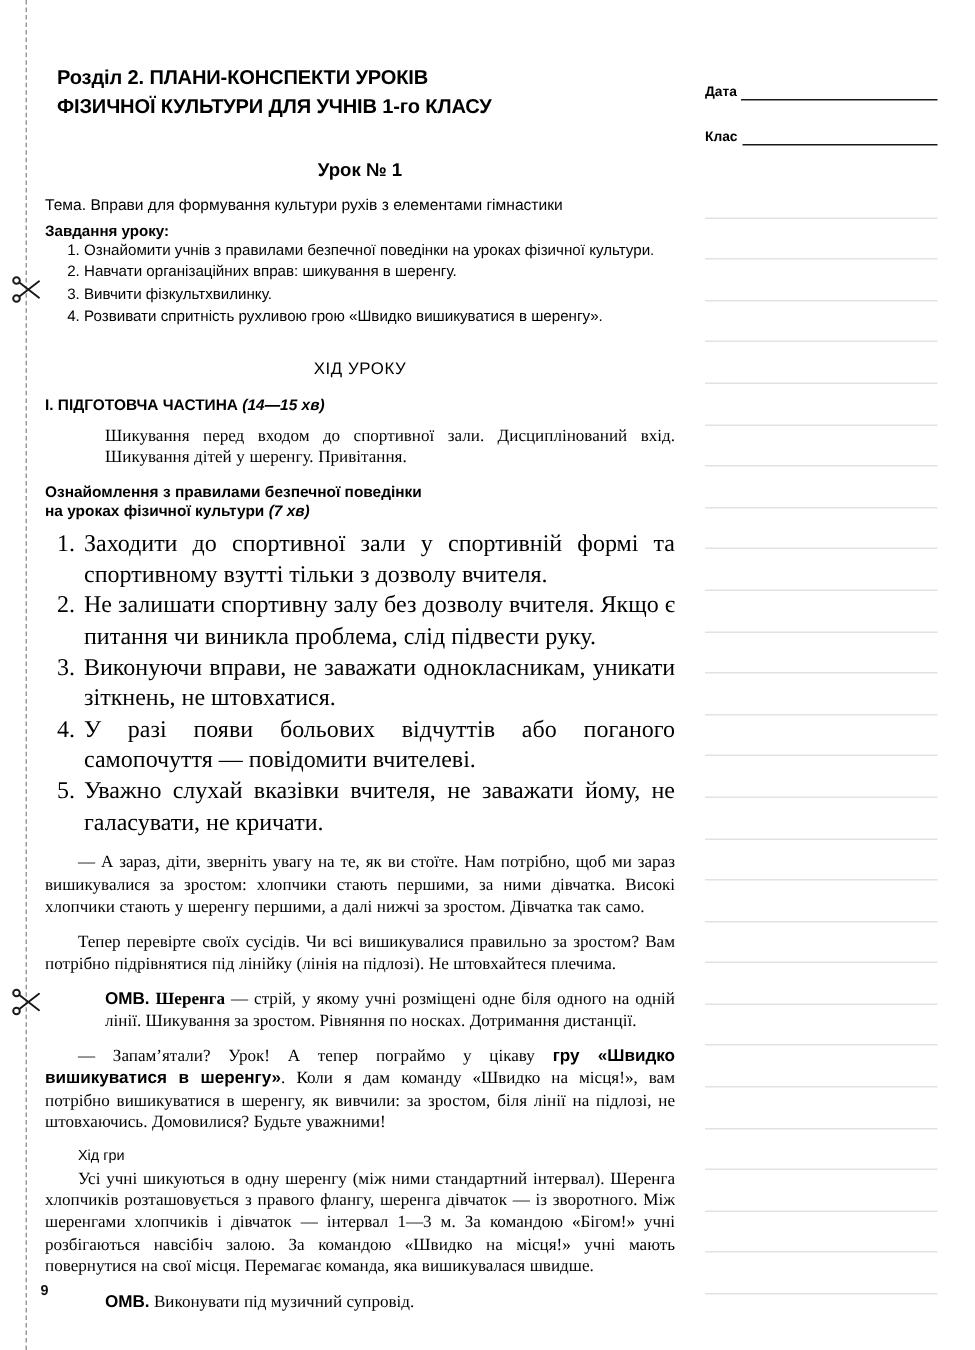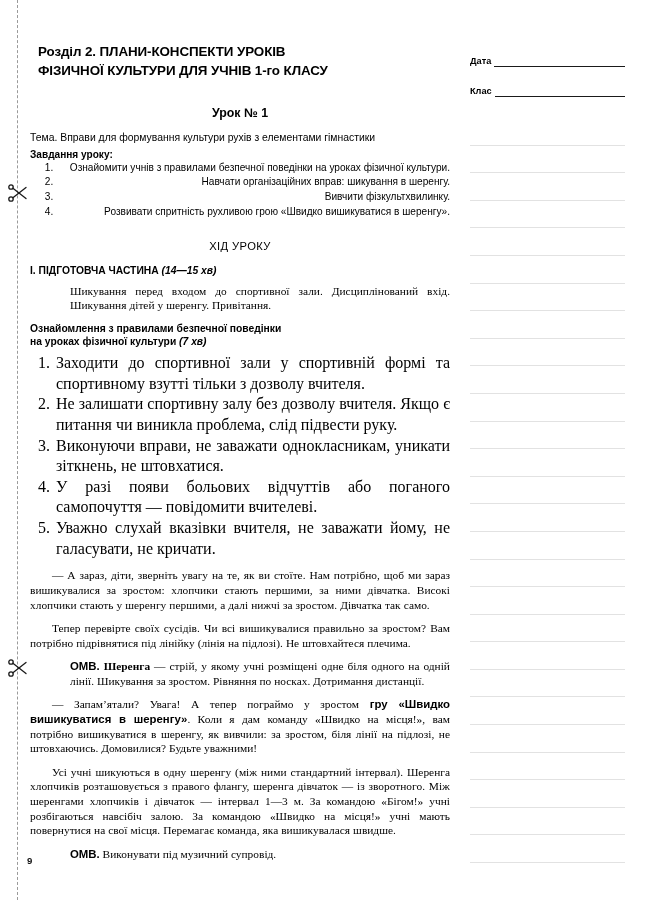--- a/index.html
+++ b/index.html
@@ -71,21 +71,20 @@
     font-size: 10.1px;
     font-weight: bold;
     margin: 0 0 1px 0;
   }
   ol.tasks {
     font-family: "Liberation Sans", "DejaVu Sans", sans-serif;
     font-size: 10.1px;
     margin: 0 0 2px 0;
     padding-left: 26px;
     line-height: 1.46;
-    text-align: right;
   }
   ol.tasks li { margin: 0; padding: 0; }
   .inventory {
     font-family: "Liberation Sans", "DejaVu Sans", sans-serif;
     font-size: 10.1px;
     margin: 1px 0 0 0;
   }
   .inventory b { font-weight: bold; }
 
   .hid-uroku {
@@ -274,22 +273,23 @@
 
     <p class="body-par">— А зараз, діти, зверніть увагу на те, як ви стоїте. Нам потрібно, щоб ми зараз вишикувалися за зростом: хлопчики стають першими, за ними дівчатка. Високі хлопчики стають у шеренгу першими, а далі нижчі за зростом. Дівчатка так само.</p>
     <p class="body-par">Тепер перевірте своїх сусідів. Чи всі вишикувалися правильно за зростом? Вам потрібно підрівнятися під лінійку (лінія на підлозі). Не штовхайтеся плечима.</p>
 
     <p class="omv-block">
       <b class="sansb">ОМВ.</b>
       <span class="term">Шеренга</span>
       <span>— стрій, у якому учні розміщені одне біля одного на одній лінії. Шикування за зростом. Рівняння по носках. Дотримання дистанції.</span>
     </p>
 
-    <p class="body-par"><span>— Запам’ятали? Увага! А тепер пограймо у зростом </span><b class="sansb">гру «Швидко вишикуватися в шеренгу»</b><span>. Коли я дам команду «Швидко на місця!», вам потрібно вишикуватися в шеренгу, як вивчили: за зростом, біля лінії на підлозі, не штовхаючись. Домовилися? Будьте уважними!</span></p>
-
+    <p class="body-par"><span>— Запам’ятали? Урок! А тепер пограймо у цікаву </span><b class="sansb">гру «Швидко вишикуватися в шеренгу»</b><span>. Коли я дам команду «Швидко на місця!», вам потрібно вишикуватися в шеренгу, як вивчили: за зростом, біля лінії на підлозі, не штовхаючись. Домовилися? Будьте уважними!</span></p>
+
+    <div class="small-head">Хід гри</div>
 
     <p class="body-par">Усі учні шикуються в одну шеренгу (між ними стандартний інтервал). Шеренга хлопчиків розташовується з правого флангу, шеренга дівчаток — із зворотного. Між шеренгами хлопчиків і дівчаток — інтервал 1—3 м. За командою «Бігом!» учні розбігаються навсібіч залою. За командою «Швидко на місця!» учні мають повернутися на свої місця. Перемагає команда, яка вишикувалася швидше.</p>
 
     <p class="omv-block">
       <b class="sansb">ОМВ.</b>
       <span>Виконувати під музичний супровід.</span>
     </p>
 
   </div>
 

